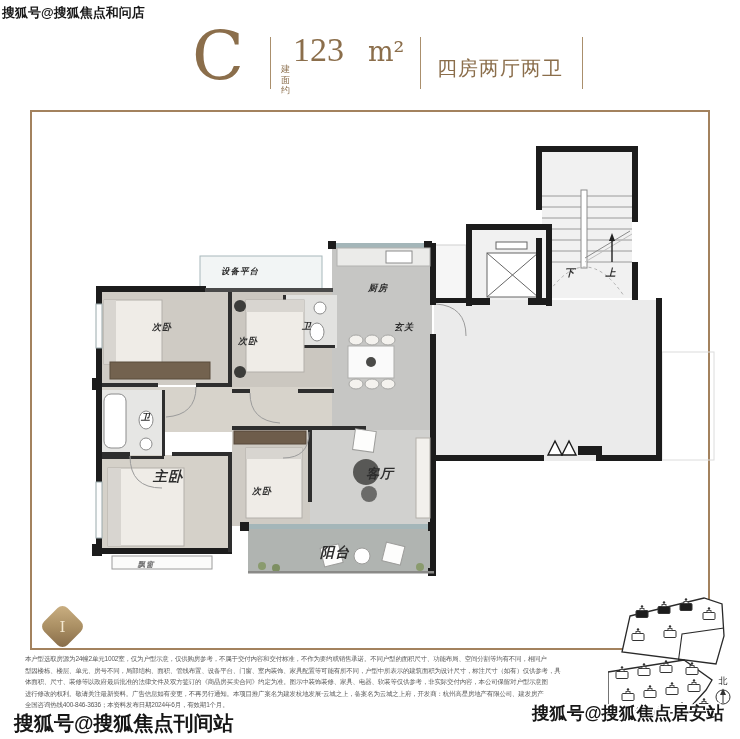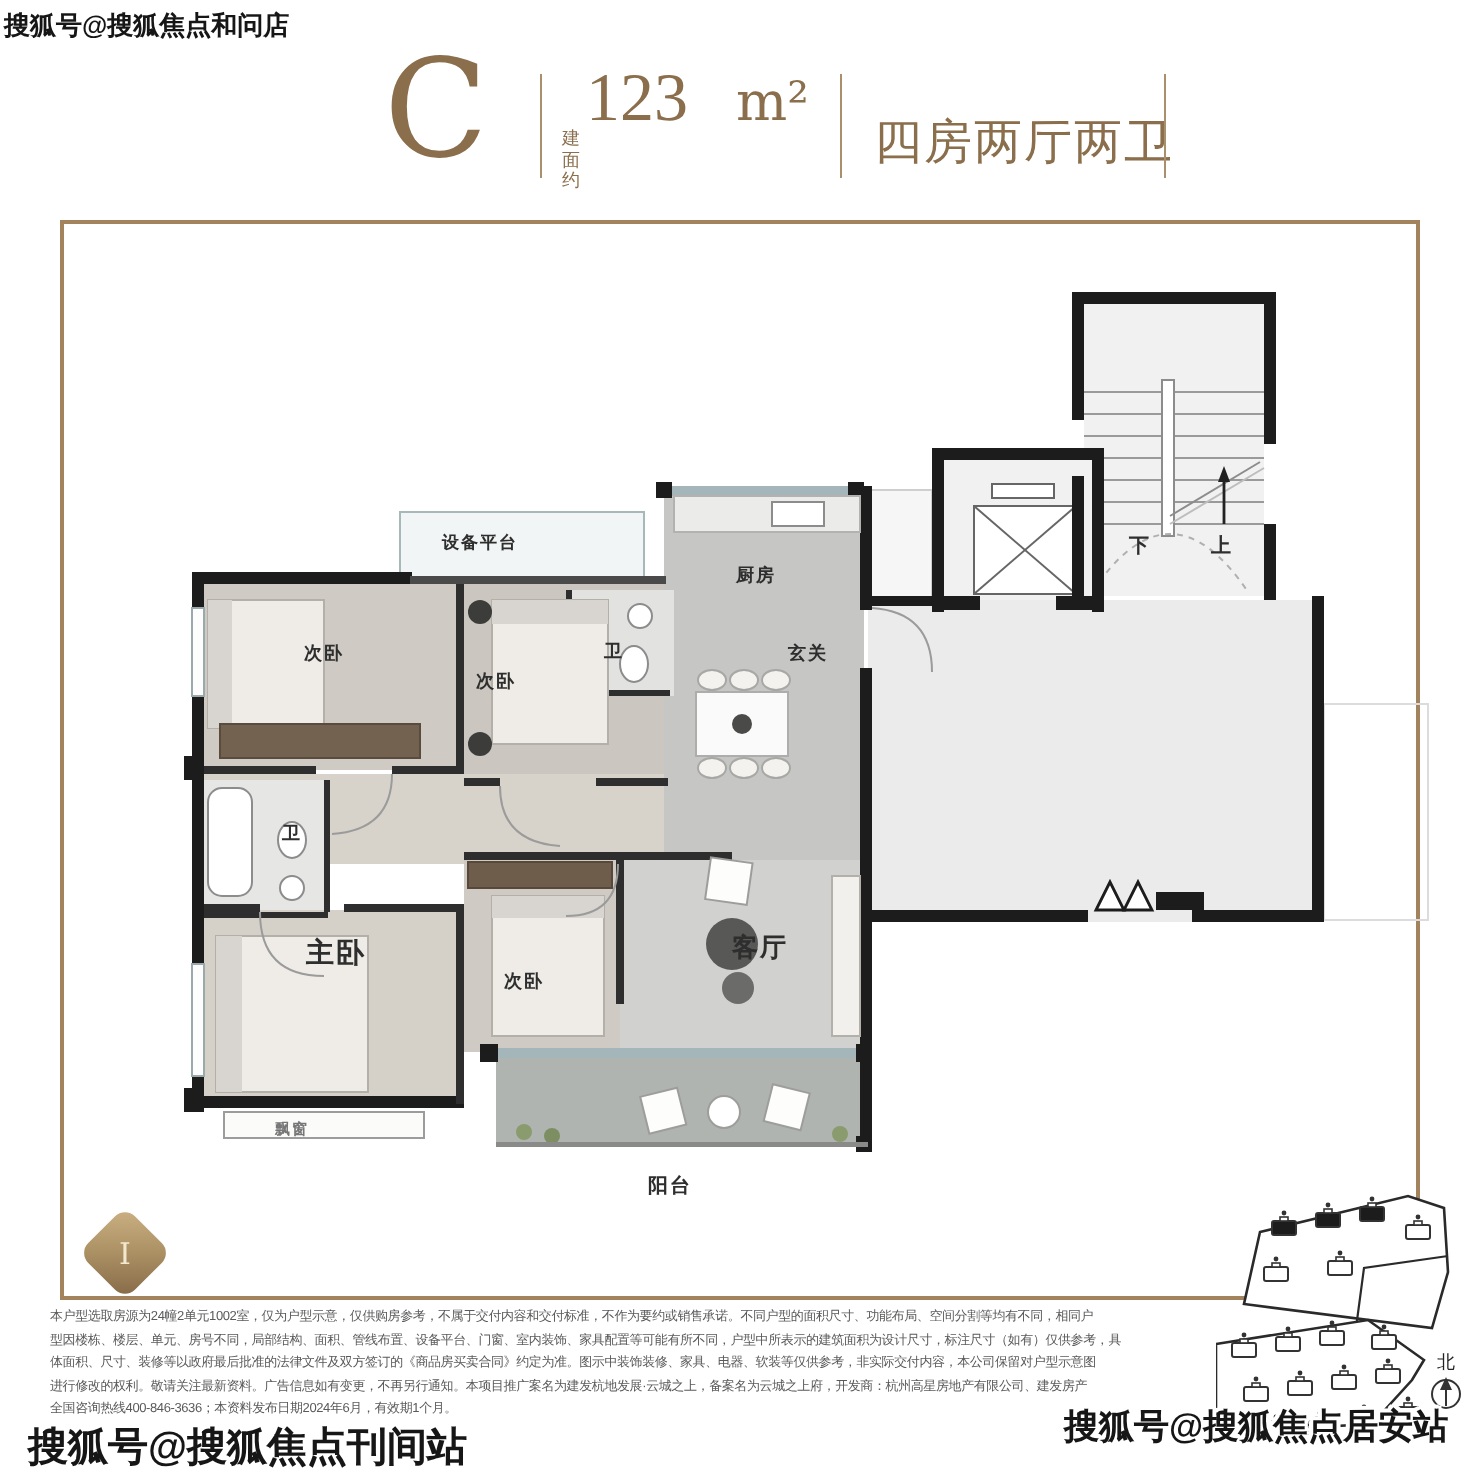--- a/index.html
+++ b/index.html
@@ -6,26 +6,26 @@
   body{width:740px;height:739px;position:relative;background:#fff;overflow:hidden;
        font-family:"Liberation Sans","DejaVu Sans",sans-serif;}
   .abs{position:absolute;}
   
   .hdr-c{left:192px;top:22px;font-family:"DejaVu Serif",serif;font-size:68px;line-height:1;color:#8b6e4b;}
   .hdr-div{width:1px;height:52px;top:37px;background:#aa8f6c;}
   .hdr-prefix{left:280px;top:50px;width:11px;font-size:9px;line-height:10.5px;color:#8b6e4b;text-align:center;margin-top:14px;}
   .hdr-area{left:293px;top:33px;color:#8b6e4b;white-space:nowrap;}
   .hdr-area .n{font-family:Liberation Serif, serif;font-size:34px;line-height:1;}
   .hdr-area .u{font-family:"DejaVu Serif",serif;font-size:27px;margin-left:24px;}
-  .hdr-layout{left:437px;top:55px;font-size:24px;letter-spacing:1px;color:#8b6e4b;font-weight:500;white-space:nowrap;}
+  .hdr-layout{left:437px;top:55px;font-size:20px;letter-spacing:1px;color:#8b6e4b;font-weight:500;white-space:nowrap;}
   
   .frame{left:30px;top:110px;width:680px;height:540px;border:2px solid #a3825e;box-sizing:border-box;}
   
   .plan-label{position:absolute;transform:translate(-50%,-50%);font-size:9px;color:#2e2e2e;
-              font-weight:600;white-space:nowrap;letter-spacing:1px;}
+              font-weight:600;white-space:nowrap;letter-spacing:1px;font-style:italic;}
   
   .badge{left:46px;top:610px;width:33px;height:33px;border-radius:7px;transform:rotate(45deg);
          background:linear-gradient(135deg,#cdb285 0%,#a98e62 45%,#84684641 0%,#84684600);
          background:linear-gradient(135deg,#cdb285 0%,#ab9064 50%,#846846 100%);
          display:flex;align-items:center;justify-content:center;}
   .badge span{transform:rotate(-45deg);font-family:"DejaVu Serif",serif;font-size:15px;color:#f3e7cf;}
   
   .disclaimer{left:25px;top:653px;width:600px;color:#5a5a5a;}
   .disclaimer p{margin:0;font-size:6.5px;line-height:11.6px;letter-spacing:-0.2px;white-space:nowrap;}
   
@@ -220,21 +220,21 @@
     <span class="plan-label" style="left: 240px; top: 272px; font-size: 8.5px;">设备平台</span>
     <span class="plan-label" style="left: 378px; top: 288px; font-size: 9px;">厨房</span>
     <span class="plan-label" style="left: 404px; top: 327px; font-size: 9px;">玄关</span>
     <span class="plan-label" style="left: 162px; top: 327px; font-size: 9px;">次卧</span>
     <span class="plan-label" style="left: 248px; top: 341px; font-size: 9px;">次卧</span>
     <span class="plan-label" style="left: 307px; top: 326px; font-size: 9px;">卫</span>
     <span class="plan-label" style="left: 146px; top: 417px; font-size: 9px;">卫</span>
     <span class="plan-label" style="left: 168px; top: 477px; font-size: 14px;">主卧</span>
     <span class="plan-label" style="left: 262px; top: 491px; font-size: 9px;">次卧</span>
     <span class="plan-label" style="left: 380px; top: 474px; font-size: 13px;">客厅</span>
-    <span class="plan-label" style="left: 335px; top: 553px; font-size: 10px; margin-top: 40px;">阳台</span>
+    <span class="plan-label" style="left: 335px; top: 553px; font-size: 14px;">阳台</span>
     <span class="plan-label" style="left: 146px; top: 565px; font-size: 7.5px; color: rgb(119, 119, 119); text-align: right;">飘窗</span>
     <span class="plan-label" style="left: 570px; top: 273px; font-size: 10px;">下</span>
     <span class="plan-label" style="left: 611px; top: 273px; font-size: 10px;">上</span>
   </div>
 
 <div class="abs badge">
   <span>I</span>
 </div>
 
 <div class="abs disclaimer">

